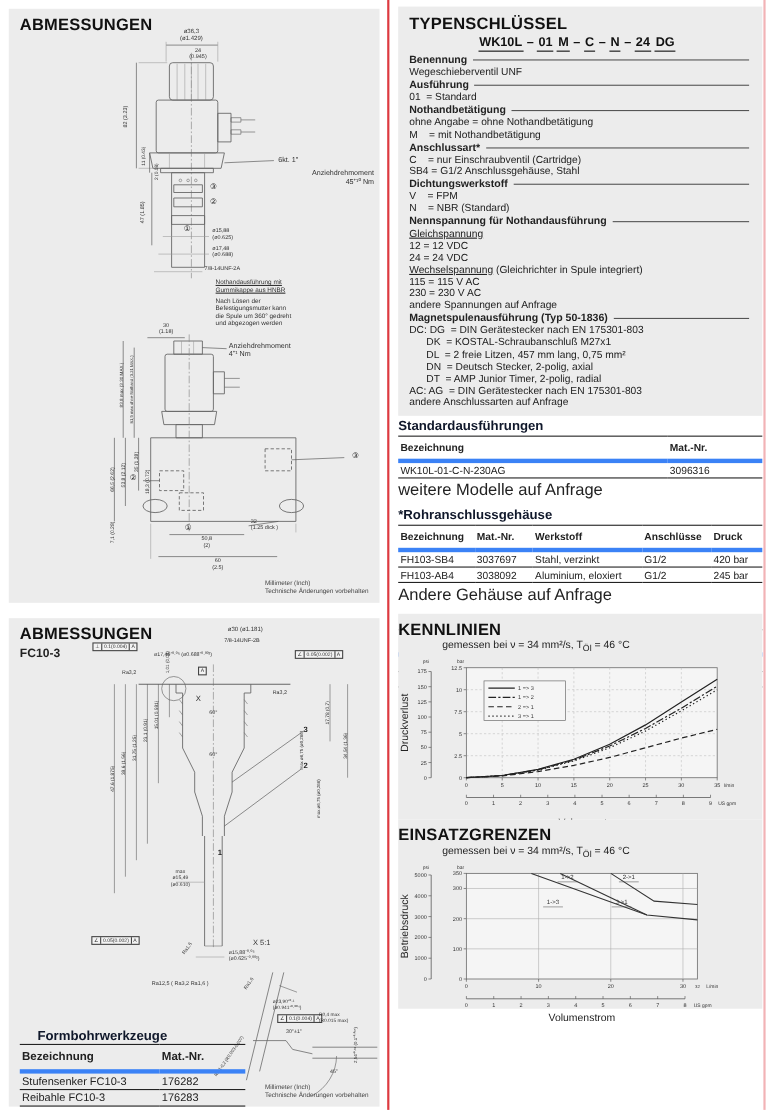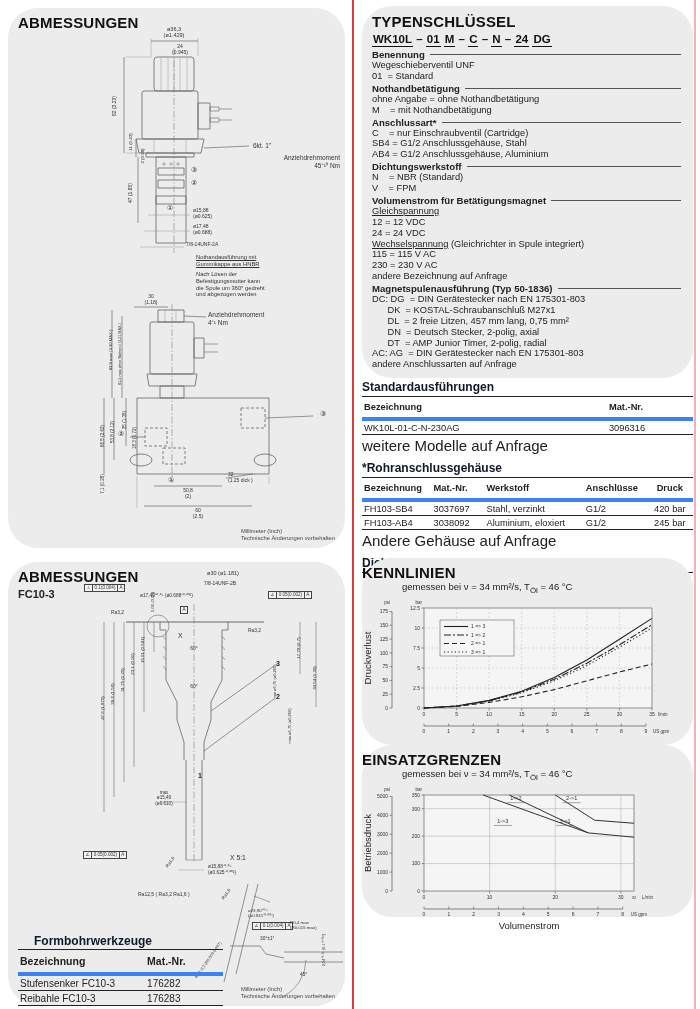--- a/index.html
+++ b/index.html
@@ -1,18 +1,18 @@
 <!DOCTYPE html>
 <html><head>
 <meta charset="utf-8">
 <style>
   html,body{margin:0;padding:0;}
   body{width:700px;height:1009px;position:relative;background:#fff;
        font-family:"Liberation Sans",sans-serif;color:#222;overflow:hidden;}
-  .panel{position:absolute;background:#ececec;border-radius:30px;}
+  .panel{position:absolute;background:#ececec;}
   .h1{font-size:15px;font-weight:bold;color:#111;letter-spacing:.2px;}
   .abs{position:absolute;}
   
   .dim{position:absolute;font-size:5.5px;line-height:1.18;color:#333;white-space:pre-line;}
   .dim.c{transform:translate(-50%,0);text-align:center;}
   .dim.r{text-align:right;}
   .rc{position:absolute;font-size:5px;color:#333;white-space:nowrap;
       transform:translate(-50%,-50%) rotate(-90deg);}
   .rs{position:absolute;font-size:4.5px;color:#333;white-space:nowrap;
       transform:translate(-50%,-50%) rotate(-55deg);}
@@ -20,34 +20,34 @@
   .portnum{position:absolute;font-size:7px;color:#222;}
   .tolbox{position:absolute;display:flex;align-items:stretch;border:0.8px solid #444;
           font-size:4.6px;color:#333;background:rgba(255,255,255,.4);line-height:1.3;}
   .tolbox span{padding:0 1.5px;}
   .tolbox span + span{border-left:0.8px solid #444;}
   .dwg{position:absolute;left:0;top:0;}
   .dwg *{vector-effect:non-scaling-stroke;}
   .foot{position:absolute;font-size:5.8px;line-height:1.25;color:#444;white-space:pre-line;text-align:left;}
   
   #p-typ{padding:7px 10px;box-sizing:border-box;}
-  .code{margin:3px 6px 4px 0;text-align:left;font-size:11.5px;font-weight:bold;color:#111;}
+  .code{margin:3px 6px 4px 0;text-align:center;font-size:11.5px;font-weight:bold;color:#111;}
   .code .tok{border-bottom:1.6px solid #111;padding:0 1px 1px;}
   .ts-label{font-weight:bold;font-size:9.6px;display:flex;align-items:center;margin-top:1px;}
   .ts-label::after{content:"";flex:1;border-top:0.9px solid #555;margin-left:5px;margin-right:2px;}
   .ts-line{font-size:9.3px;line-height:1.17;white-space:pre-wrap;}
   
   #tables{font-size:9.5px;}
   .subhead{font-size:12px;font-weight:bold;margin:7px 0 2px;color:#0f172a;}
   .tbl{width:100%;border-collapse:collapse;font-size:9.3px;color:#222;}
   .tbl th{font-weight:bold;text-align:left;border-top:1.7px solid #222;border-bottom:4px solid #3b82f6;padding:5px 2px;}
   .tbl td{border-bottom:1px solid #222;padding:1.5px 2px;}
   .tbl tr.last td{border-bottom:1.7px solid #222;}
   .tbl .num{text-align:left;}
-  .tbl .rt{text-align:center;}
+  .tbl .rt{text-align:left;}
   .tblnote{font-size:15px;margin:2px 0 2px;}
   
   .chart{position:absolute;box-sizing:border-box;padding:6px 0 2px;}
   .chart .h1{margin-bottom:0;}
   .chart-sub{font-size:9.5px;margin:0 0 1px 40px;color:#222;}
   .divider{position:absolute;top:0;height:1009px;}
 </style>
 </head>
 <body>
 
@@ -344,47 +344,47 @@
 
 <div class="panel" id="p-typ" style="left:362px;top:6px;width:331px;height:372px;">
   <div class="h1">TYPENSCHLÜSSEL</div>
   <div class="code"><span class="tok">WK10L</span><span style="white-space: pre;"> – </span><span class="tok">01</span><span style="white-space: pre;"> </span><span class="tok">M</span><span style="white-space: pre;"> – </span><span class="tok">C</span><span style="white-space: pre;"> – </span><span class="tok">N</span><span style="white-space: pre;"> – </span><span class="tok">24</span><span style="white-space: pre;"> </span><span class="tok">DG</span></div>
 
   <div>
     <div class="ts-label">Benennung</div>
     <div class="ts-line">Wegeschieberventil UNF</div>
   </div>
   <div>
+    <div class="ts-label">Ausführung</div>
     <div class="ts-line">01  = Standard</div>
   </div>
   <div>
     <div class="ts-label">Nothandbetätigung</div>
     <div class="ts-line">ohne Angabe = ohne Nothandbetätigung</div>
     <div class="ts-line">M    = mit Nothandbetätigung</div>
   </div>
   <div>
     <div class="ts-label">Anschlussart*</div>
     <div class="ts-line">C    = nur Einschraubventil (Cartridge)</div>
     <div class="ts-line">SB4 = G1/2 Anschlussgehäuse, Stahl</div>
-    <div class="ts-line">AB4 = G1/2 Anschlussgehäuse, Aluminium</div>
   </div>
   <div>
     <div class="ts-label">Dichtungswerkstoff</div>
+    <div class="ts-line">V    = FPM</div>
     <div class="ts-line">N    = NBR (Standard)</div>
-    <div class="ts-line">V    = FPM</div>
   </div>
   <div>
-    <div class="ts-label">Volumenstrom für Betätigungsmagnet</div>
+    <div class="ts-label">Nennspannung für Nothandausführung</div>
     <div class="ts-line"><span class="u">Gleichspannung</span></div>
     <div class="ts-line">12 = 12 VDC</div>
     <div class="ts-line">24 = 24 VDC</div>
     <div class="ts-line"><span class="u">Wechselspannung</span><span> (Gleichrichter in Spule integriert)</span></div>
     <div class="ts-line">115 = 115 V AC</div>
     <div class="ts-line">230 = 230 V AC</div>
-    <div class="ts-line">andere Bezeichnung auf Anfrage</div>
+    <div class="ts-line">andere Spannungen auf Anfrage</div>
   </div>
   <div>
     <div class="ts-label">Magnetspulenausführung (Typ 50-1836)</div>
     <div class="ts-line">DC: DG  = DIN Gerätestecker nach EN 175301-803</div>
     <div class="ts-line">      DK  = KOSTAL-Schraubanschluß M27x1</div>
     <div class="ts-line">      DL  = 2 freie Litzen, 457 mm lang, 0,75 mm²</div>
     <div class="ts-line">      DN  = Deutsch Stecker, 2-polig, axial</div>
     <div class="ts-line">      DT  = AMP Junior Timer, 2-polig, radial</div>
     <div class="ts-line">AC: AG  = DIN Gerätestecker nach EN 175301-803</div>
     <div class="ts-line">andere Anschlussarten auf Anfrage</div>

